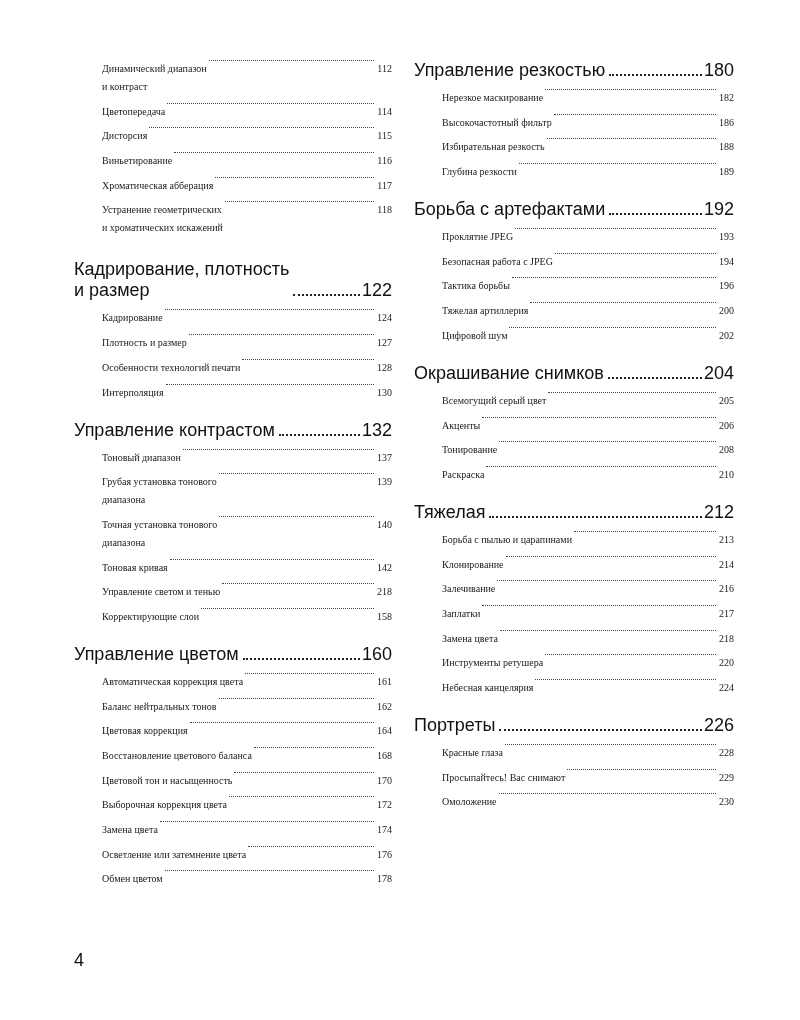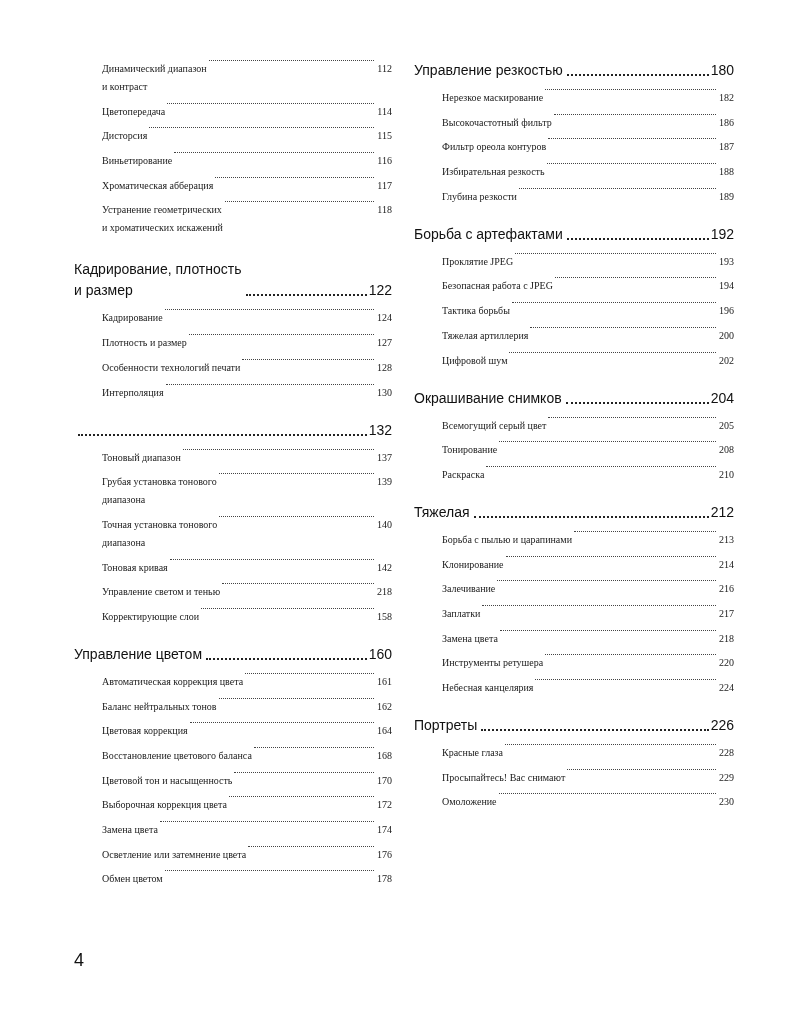--- a/index.html
+++ b/index.html
@@ -3,21 +3,21 @@
 <meta charset="utf-8">
 <style>
   html, body { margin: 0; padding: 0; background: #ffffff; }
   body { width: 800px; height: 1020px; position: relative; overflow: hidden; color: #111; }
   .col { position: absolute; top: 60px; }
   .col-left { left: 74px; width: 318px; }
   .col-right { left: 414px; width: 320px; }
   .section { margin-bottom: 18px; }
   .sec-head {
     font-family: "Liberation Sans", sans-serif;
-    font-size: 14px; line-height: 21px; color: #111;
+    font-size: 18px; line-height: 21px; color: #111;
     display: flex; align-items: flex-end;
     margin-bottom: 8px;
   }
   .sec-head .t { white-space: pre-line; }
   .sec-head .dots { flex: 1; border-bottom: 2px dotted #222; margin: 0 2px 5px 4px; height: 0; }
   .entries { padding-left: 28px; }
   .entry {
     font-family: "Liberation Serif", serif;
     font-size: 10px; line-height: 18px; color: #1a1a1a;
     display: flex; 
@@ -98,20 +98,21 @@
       <div class="entry">
           <span class="t">Интерполяция</span>
           <span class="dots"></span>
           <span class="p">130</span>
         </div>
     </div>
   </div>
 
   <div class="section">
     <div class="sec-head">
+        <span class="t">Управление контрастом</span>
         <span class="dots"></span>
         <span class="p">132</span>
       </div>
     <div class="entries">
       <div class="entry">
           <span class="t">Тоновый диапазон</span>
           <span class="dots"></span>
           <span class="p">137</span>
         </div>
       <div class="entry">
@@ -212,25 +213,20 @@
           <span class="t">Нерезкое маскирование</span>
           <span class="dots"></span>
           <span class="p">182</span>
         </div>
       <div class="entry">
           <span class="t">Высокочастотный фильтр</span>
           <span class="dots"></span>
           <span class="p">186</span>
         </div>
       <div class="entry">
-          <span class="t">Фильтр ореола контуров</span>
-          <span class="dots"></span>
-          <span class="p">187</span>
-        </div>
-      <div class="entry">
           <span class="t">Избирательная резкость</span>
           <span class="dots"></span>
           <span class="p">188</span>
         </div>
       <div class="entry">
           <span class="t">Глубина резкости</span>
           <span class="dots"></span>
           <span class="p">189</span>
         </div>
     </div>
@@ -277,20 +273,25 @@
         <span class="dots"></span>
         <span class="p">204</span>
       </div>
     <div class="entries">
       <div class="entry">
           <span class="t">Всемогущий серый цвет</span>
           <span class="dots"></span>
           <span class="p">205</span>
         </div>
       <div class="entry">
+          <span class="t">Акценты</span>
+          <span class="dots"></span>
+          <span class="p">206</span>
+        </div>
+      <div class="entry">
           <span class="t">Тонирование</span>
           <span class="dots"></span>
           <span class="p">208</span>
         </div>
       <div class="entry">
           <span class="t">Раскраска</span>
           <span class="dots"></span>
           <span class="p">210</span>
         </div>
     </div>

